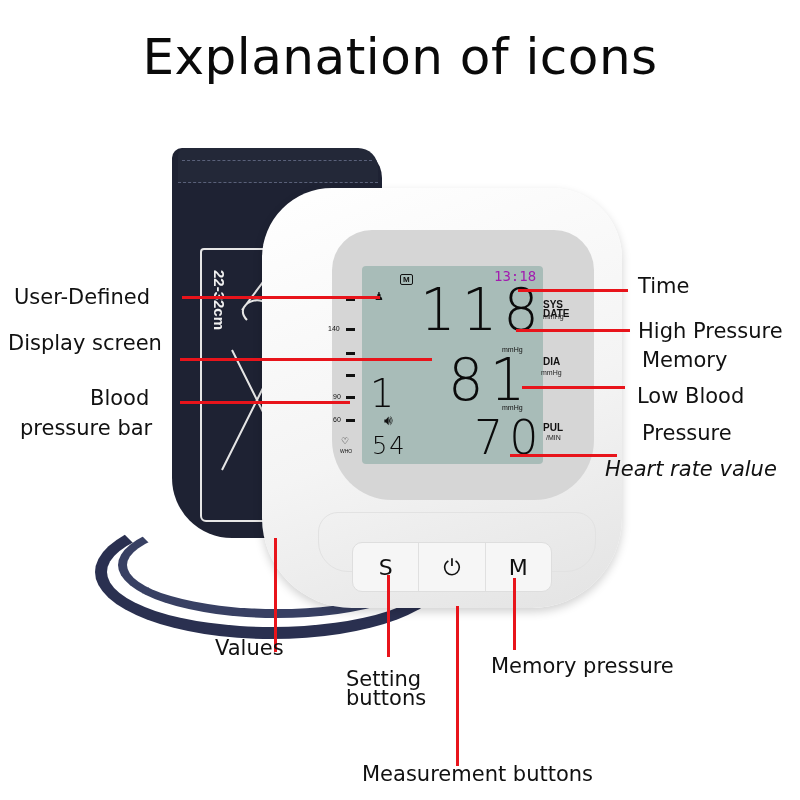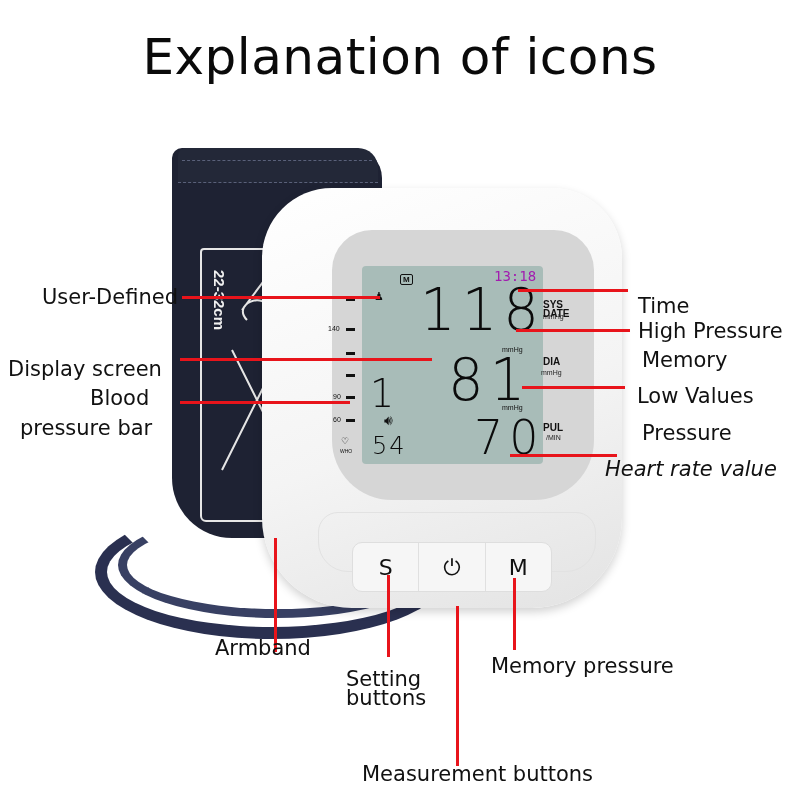--- a/index.html
+++ b/index.html
@@ -105,27 +105,27 @@
 <div class="abs line-h" style="left:180px;top:401px;width:170px;"></div>
 <div class="abs line-h" style="left:518px;top:289px;width:110px;"></div>
 <div class="abs line-h" style="left:516px;top:329px;width:114px;"></div>
 <div class="abs line-h" style="left:522px;top:386px;width:103px;"></div>
 <div class="abs line-h" style="left:510px;top:454px;width:107px;"></div>
 <div class="abs line-v" style="left:274px;top:538px;height:114px;"></div>
 <div class="abs line-v" style="left:387px;top:575px;height:82px;"></div>
 <div class="abs line-v" style="left:456px;top:606px;height:160px;"></div>
 <div class="abs line-v" style="left:513px;top:578px;height:72px;"></div>
 
-<div class="abs label" style="left:14px;top:283px;margin-left:28px;">User-Defined</div>
-<div class="abs label" style="left:8px;top:355px;">Display screen</div>
+<div class="abs label" style="left:14px;top:283px;">User-Defined</div>
+<div class="abs label" style="left:8px;top:329px;">Display screen</div>
 <div class="abs label" style="left:90px;top:384px;">Blood</div>
 <div class="abs label" style="left:20px;top:414px;">pressure bar</div>
-<div class="abs label" style="left:638px;top:292px;">Time</div>
+<div class="abs label" style="left:638px;top:272px;">Time</div>
 <div class="abs label" style="left:638px;top:317px;">High Pressure</div>
 <div class="abs label" style="left:642px;top:346px;">Memory</div>
-<div class="abs label" style="left:637px;top:382px;">Low Values</div>
+<div class="abs label" style="left:637px;top:382px;">Low Blood</div>
 <div class="abs label" style="left:642px;top:419px;">Pressure</div>
 <div class="abs label" style="left:605px;top:455px;font-style:italic;">Heart rate value</div>
-<div class="abs label" style="left:215px;top:634px;">Armband</div>
+<div class="abs label" style="left:215px;top:634px;">Values</div>
 <div class="abs label" style="left:346px;top:656px;margin-top:9px;">Setting</div>
 <div class="abs label" style="left:346px;top:684px;">buttons</div>
 <div class="abs label" style="left:491px;top:652px;">Memory pressure</div>
 <div class="abs label" style="left:362px;top:760px;">Measurement buttons</div>
 
 </body></html>

